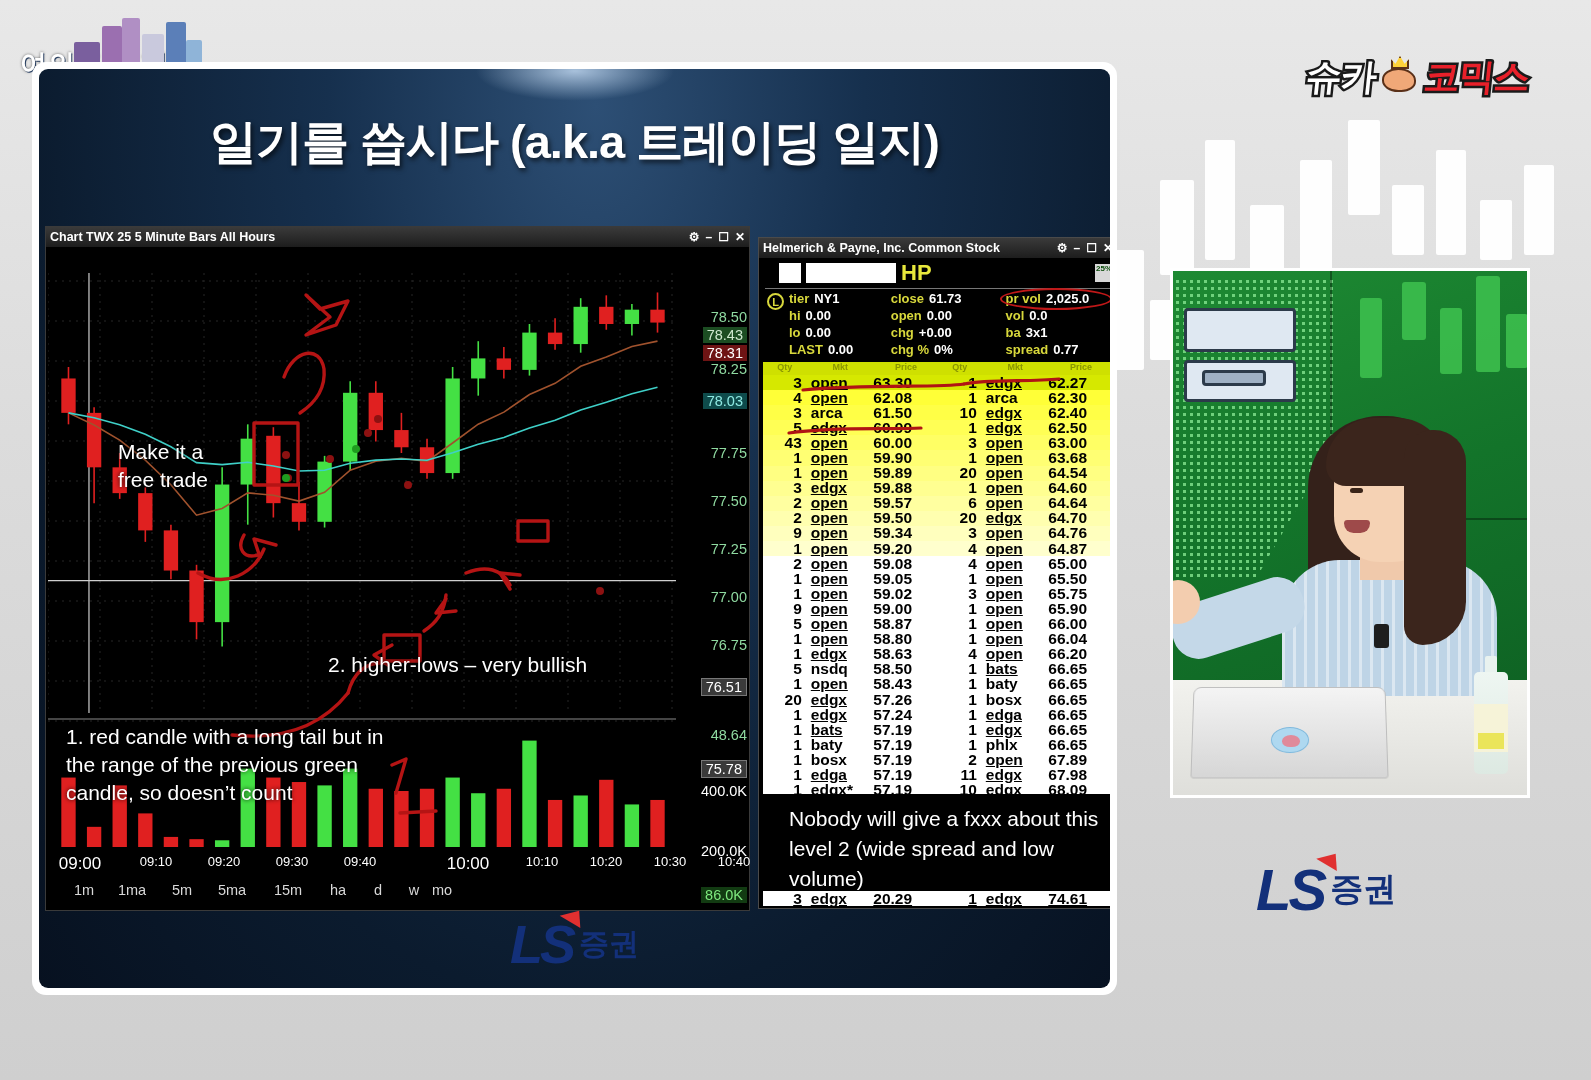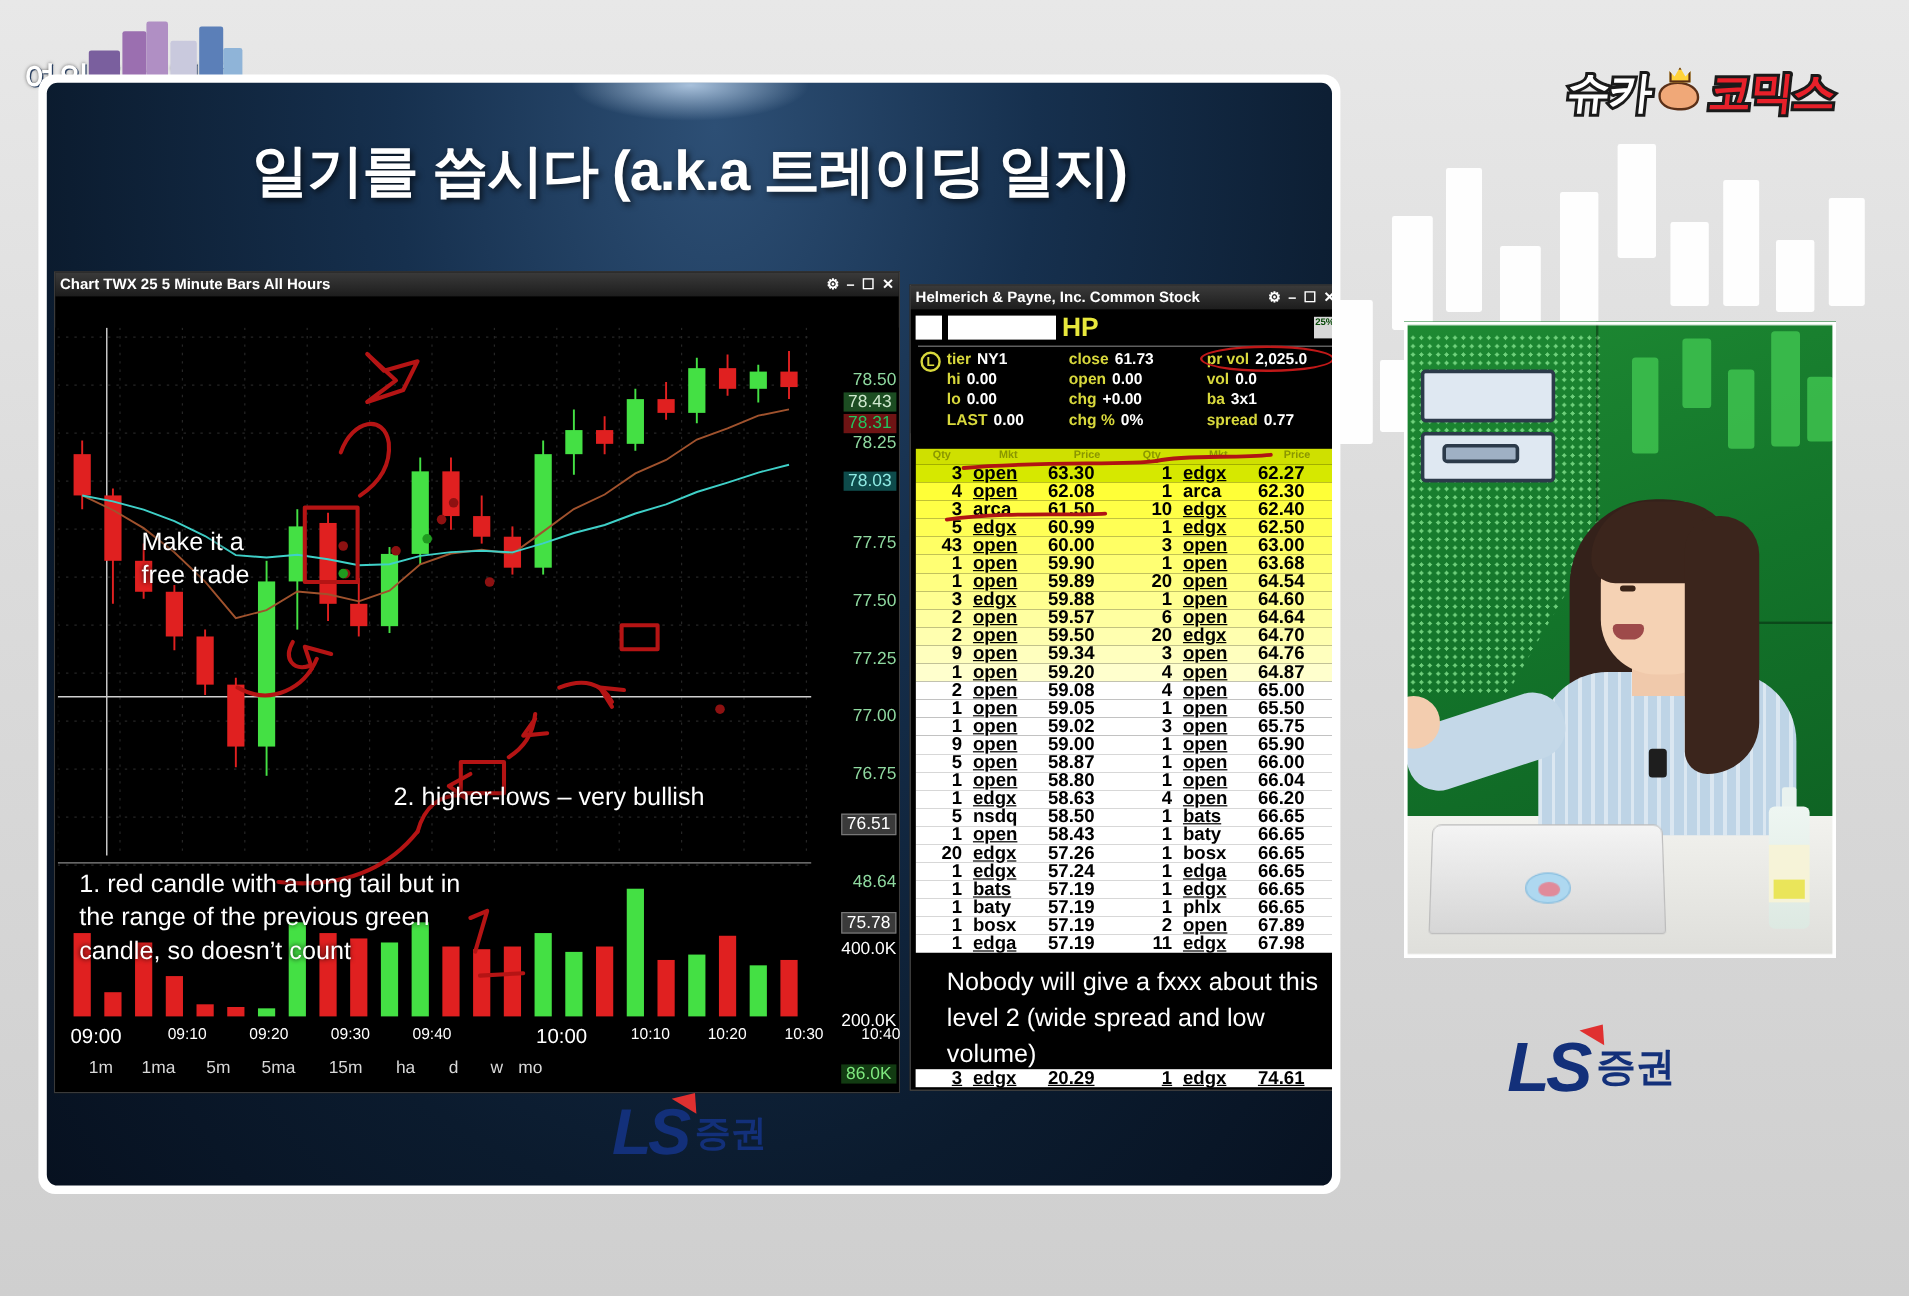--- a/index.html
+++ b/index.html
@@ -107,38 +107,38 @@
   #chart-hdr .ema21 { color: #3fd0c8; }
   #chart-body { position: absolute; left: 0; right: 0; top: 46px; bottom: 0; background: #000; }
   #plot { position: absolute; left: 2px; top: 0; right: 73px; bottom: 58px; overflow: hidden; }
   #price-axis { position: absolute; right: 0; top: 0; width: 72px; bottom: 68px; }
   .tick {
     position: absolute; right: 2px; font-size: 14.5px; color: #8fd9a0;
     transform: translateY(-50%); white-space: nowrap;
   }
   .tick.box { color:#fff; background:#3a3a3a; padding: 0 4px; border:1px solid #777; }
   .tick.green { color:#cfe9cf; background:#1c4d22; padding:0 4px; }
-  .tick.red   { color:#22c55e; background:#6e1414; padding:0 4px; }
+  .tick.red   { color:#ffffff; background:#6e1414; padding:0 4px; }
   .tick.cyan  { color:#8ee9e2; background:#0e4b4b; padding:0 4px; }
   .tick.vol   { color:#ffffff; }
   .tick.volgreen { color:#7ee87e; background:#123b12; padding:0 4px; }
   #time-axis { position: absolute; left: 2px; right: 73px; bottom: 30px; height: 26px; }
   .tlab { position: absolute; font-size: 13px; color: #ffffff; transform: translateX(-50%); }
   .tlab.big { font-size: 17px; }
   #tf-bar { position: absolute; left: 2px; right: 0; bottom: 2px; height: 26px; }
   .tf { position: absolute; font-size: 14.5px; color: #d8d8d8; transform: translateX(-50%); cursor: pointer; }
   .annot { position: absolute; color: #fff; font-size: 21px; line-height: 1.33; text-shadow: 0 0 4px #000; }
 
   
   #l2-win {
     position: absolute; left: 719px; top: 168px; width: 360px; height: 672px;
     background: #000; border: 1px solid #4a4a4a;
   }
   #l2-top { background: #000; padding: 2px 4px 0 4px; }
-  #l2-symrow { display: flex; align-items: center; gap: 5px; height: 26px; }
+  #l2-symrow { display: flex; align-items: center; gap: 5px; height: 26px; margin-left: 16px; }
   #l2-symrow .sq { width: 22px; height: 20px; background: #fff; }
   #l2-symrow .bar { width: 90px; height: 20px; background: #fff; }
   #l2-symrow .sym { font-size: 22px; font-weight: 700; color: #e8e83c; }
   #l2-symrow .rt { margin-left: auto; display: flex; gap: 3px; }
   #l2-symrow .ico25 { width: 18px; height: 18px; background: #d8d8d8; font-size: 8px; color:#084a08; text-align:center; line-height:9px; font-weight:700;}
   #l2-hr { height: 1px; background: #777; margin: 2px 2px 2px 2px; }
   #l2-quote { display: flex; padding: 0 2px 3px 4px; font-size: 13px; font-weight: 700; }
   #l2-quote .lbadge {
     width: 17px; height: 17px; border: 2px solid #d8d83c; border-radius: 50%;
     color: #d8d83c; font-size: 11px; text-align: center; line-height: 14px; margin-right: 5px; margin-top: 2px;
@@ -146,21 +146,21 @@
   }
   .qcol { display: flex; flex-direction: column; gap: 1px; }
   .qrow { display: flex; gap: 5px; line-height: 16px; }
   .qk { color: #d8d83c; }
   .qv { color: #ffffff; }
   #spread-circle {
     position: absolute; left: -6px; top: -3px; width: 112px; height: 22px;
     border: 2.5px solid #c01818; border-radius: 50%; pointer-events: none;
   }
   #l2-table { position: absolute; left: 4px; right: 4px; top: 124px; height: 432px; overflow: hidden; }
-  #l2-head { display: flex; height: 13px; background: #cfe000; font-size: 9px; color: #8a9600; font-weight: 700; margin-top: 12px; }
+  #l2-head { display: flex; height: 13px; background: #cfe000; font-size: 9px; color: #8a9600; font-weight: 700; }
   .hc { text-align: center; }
   .l2row { display: flex; font-size: 15.5px; font-weight: 700; color: #000; height: 15.1px; align-items: center; }
   .c-qty { width: 15%; text-align: right; padding-right: 5px; }
   .c-mkt { width: 23%; text-align: left; padding-left: 4px; }
   .c-prc { width: 22%; text-align: left; padding-right: 10px; }
   .u { text-decoration: underline; }
   #l2-note {
     position: absolute; left: 22px; right: 2px; top: 560px; background: #000;
     color: #fff; font-size: 21px; line-height: 1.42; padding: 6px 8px;
   }

